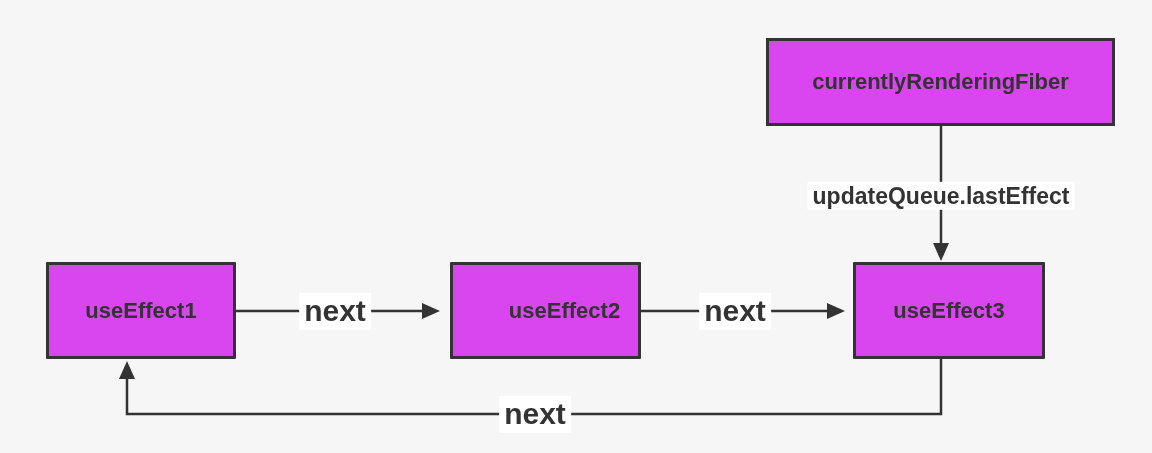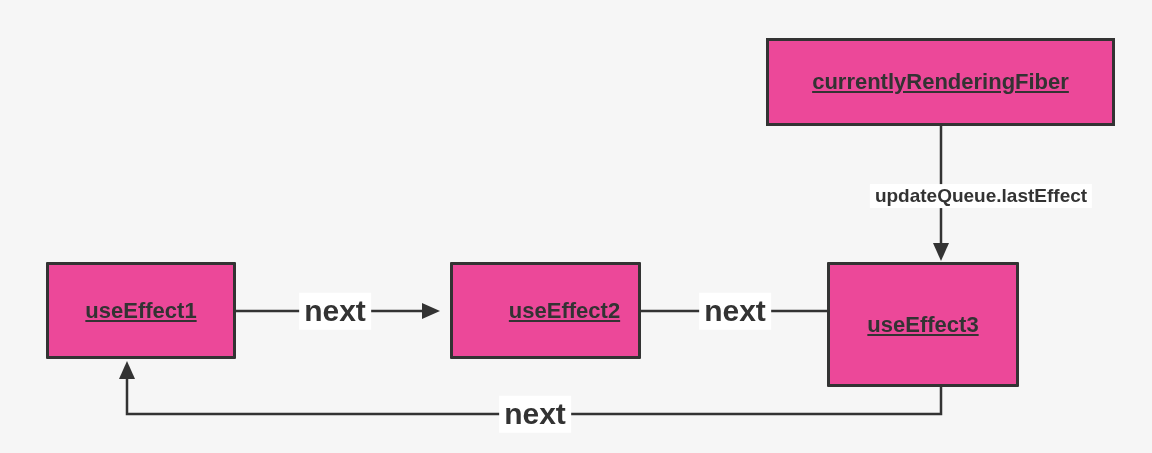--- a/index.html
+++ b/index.html
@@ -29,50 +29,49 @@
     stroke-width: 2.5;
     fill: none;
   }
   .arrowhead {
     fill: #333333;
     stroke: none;
   }
   .node {
     position: absolute;
     box-sizing: border-box;
-    background: #ec4899;
+    background: #d946ef;
     border: 3px solid #333333;
     display: flex;
     align-items: center;
     justify-content: center;
     font-weight: bold;
     font-size: 22px;
     letter-spacing: 0px;
     white-space: nowrap;
-    text-decoration: underline;
   }
   .node.rounded {
     border-radius: 1px;
     margin-left: 8px;
   }
   .node-fiber   { left: 766px; top: 38px;  width: 349px; height: 88px; }
   .node-effect1 { left: 38px;  top: 262px; width: 190px; height: 97px; }
   .node-effect2 { left: 442px; top: 262px; width: 191px; height: 97px; padding-left: 38px; }
-  .node-effect3 { left: 819px; top: 262px; width: 192px; height: 125px; justify-content: center; }
+  .node-effect3 { left: 845px; top: 262px; width: 192px; height: 97px; justify-content: center; }
   .edge-label {
     position: absolute;
     transform: translate(-50%, -50%);
     background: #ffffff;
     font-weight: bold;
     font-size: 30px;
     line-height: 1.15;
     padding: 1px 5px;
     white-space: nowrap;
   }
-  .label-lastEffect { left: 941px; top: 196px; font-size: 19px; margin-left: 40px; }
+  .label-lastEffect { left: 941px; top: 196px; font-size: 23px; }
   .label-next1      { left: 335px; top: 311px; }
   .label-next2      { left: 735px; top: 311px; }
   .label-next-loop  { left: 535px; top: 414px; }
 </style>
 </head>
 <body>
 
 <div class="canvas">
 
   <svg class="edges-layer" viewBox="0 0 1152 453">

